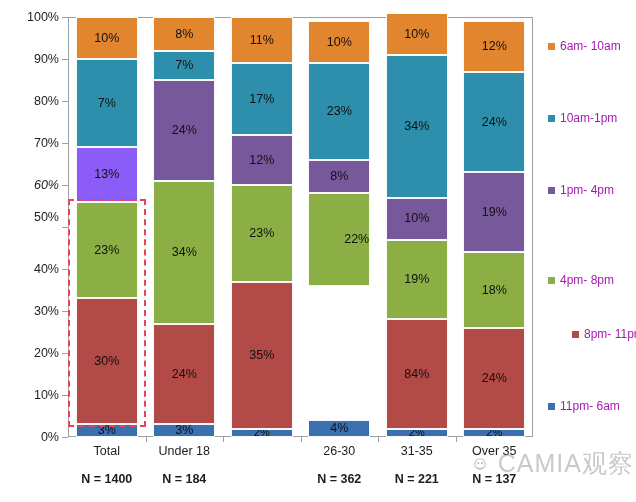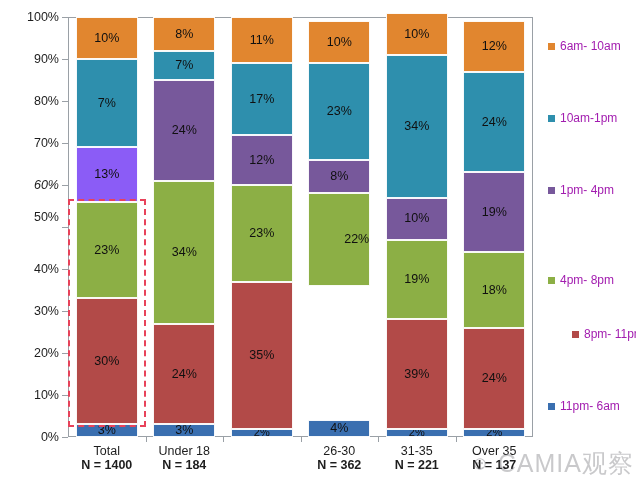--- a/index.html
+++ b/index.html
@@ -121,20 +121,21 @@
     top: 0;
     width: 86px;
     text-align: center;
   }
   .cat-name {
     font-size: 12.5px;
     color: #1d1d1d;
     white-space: nowrap;
   }
   .cat-n {
+    margin-top: 14px;
     font-size: 12.5px;
     font-weight: bold;
     color: #1d1d1d;
     white-space: nowrap;
   }
 
   
   .legend {
     position: absolute;
     left: 548px;
@@ -296,21 +297,21 @@
         </div>
         <div class="seg" style="background: rgb(225, 134, 47); height: 42px; bottom: 373.8px;">
           <span class="seg-label">10%</span>
         </div>
       </div>
       <div class="bar-col" style="left: 317.75px;">
         <div class="seg" style="background: rgb(58, 111, 176); height: 8.4px; bottom: 0px;">
           <span class="seg-label" style="font-size: 11px;">2%</span>
         </div>
         <div class="seg" style="background: rgb(178, 74, 72); height: 109.2px; bottom: 8.4px;">
-          <span class="seg-label">39%</span>
+          <span class="seg-label">84%</span>
         </div>
         <div class="seg" style="background: rgb(140, 175, 69); height: 79.8px; bottom: 117.6px;">
           <span class="seg-label">19%</span>
         </div>
         <div class="seg" style="background: rgb(119, 88, 155); height: 42px; bottom: 197.4px;">
           <span class="seg-label">10%</span>
         </div>
         <div class="seg" style="background: rgb(46, 143, 173); height: 142.8px; bottom: 239.4px;">
           <span class="seg-label">34%</span>
         </div>

